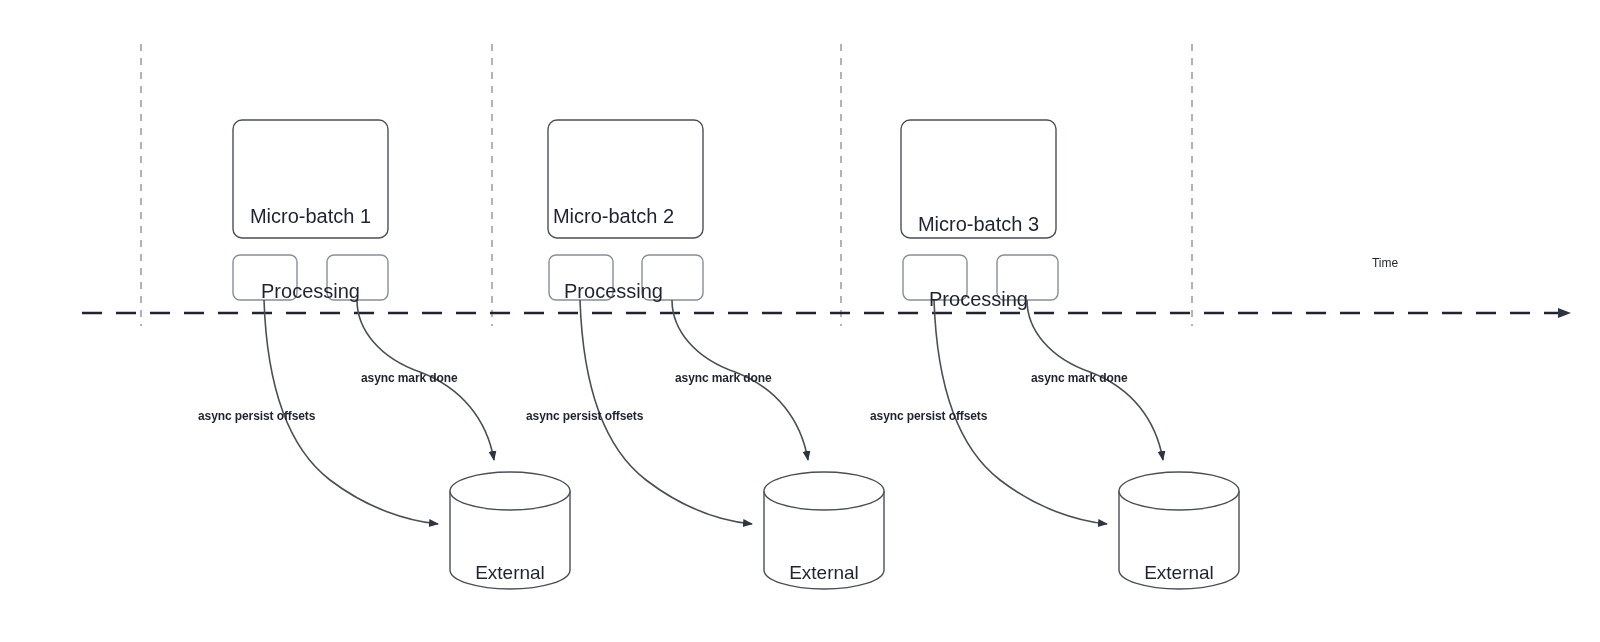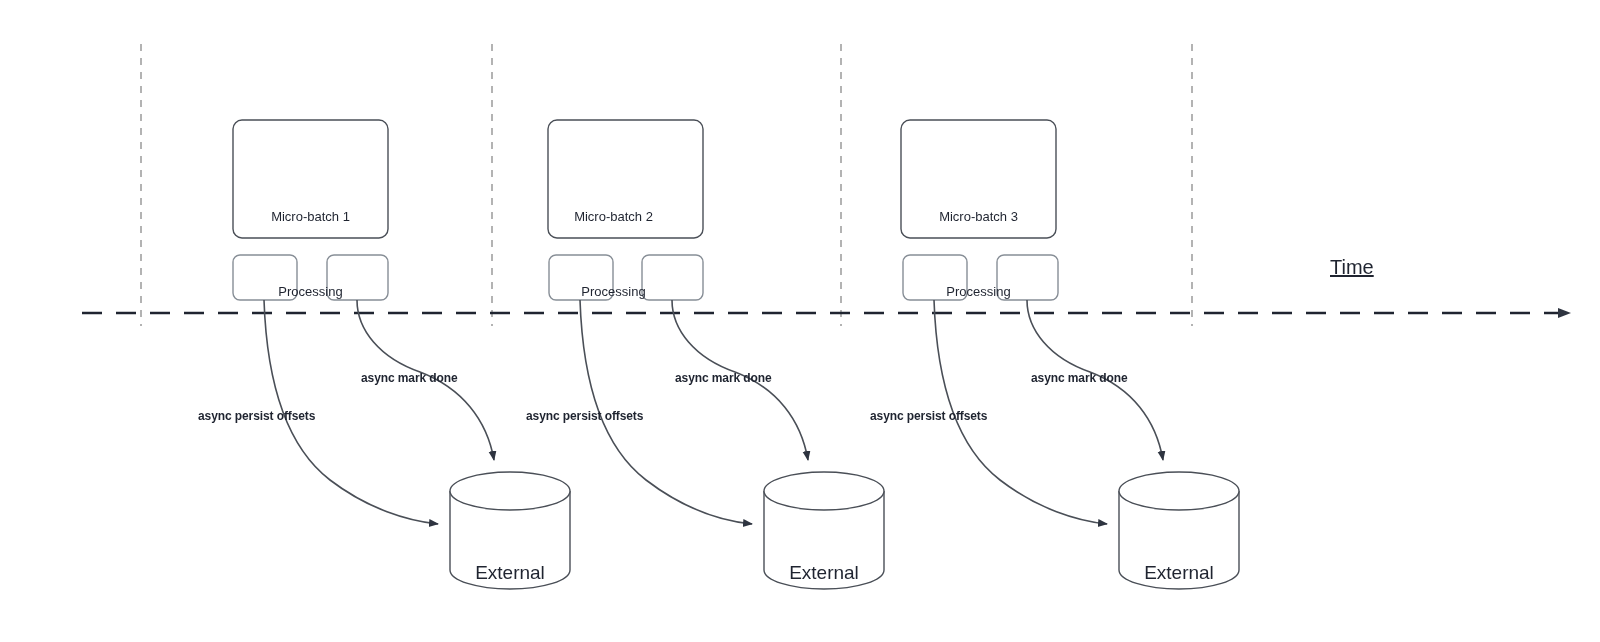--- a/index.html
+++ b/index.html
@@ -25,32 +25,32 @@
   .box-label,
   .cyl-label,
   .time-label,
   .edge-label {
     position: absolute;
     color: #1f2430;
     white-space: pre;
     pointer-events: none;
   }
   .box-label {
-    font-size: 13px;
+    font-size: 20px;
     line-height: 25px;
     text-align: center;
   }
   .cyl-label {
     font-size: 19px;
     line-height: 27px;
     text-align: center;
   }
   .time-label {
-    font-size: 20px;
-    text-decoration: underline;
+    font-size: 12px;
+    text-align: center;
   }
   .edge-label {
     font-size: 12px;
     font-weight: bold;
     letter-spacing: -0.1px;
     text-align: left;
   }
 </style>
 </head>
 <body>
@@ -135,21 +135,21 @@
     <div>Micro-batch 2</div>
     <div>Processing</div>
   </div>
   <div class="cyl-label" style="left:764px; top:505px; width:120px;">
     <div>External</div>
     <div>storage</div>
   </div>
   <div class="edge-label" style="left:675px; top:371px;">async mark done</div>
   <div class="edge-label" style="left:526px; top:409px;">async persist offsets</div>
 
-  <div class="box-label" style="left:901px; top:154px; width:155px;">
+  <div class="box-label" style="left:901px; top:162px; width:155px;">
     <div>Micro-batch 3</div>
     <div>Processing</div>
   </div>
   <div class="cyl-label" style="left:1119px; top:505px; width:120px;">
     <div>External</div>
     <div>storage</div>
   </div>
   <div class="edge-label" style="left:1031px; top:371px;">async mark done</div>
   <div class="edge-label" style="left:870px; top:409px;">async persist offsets</div>
 

